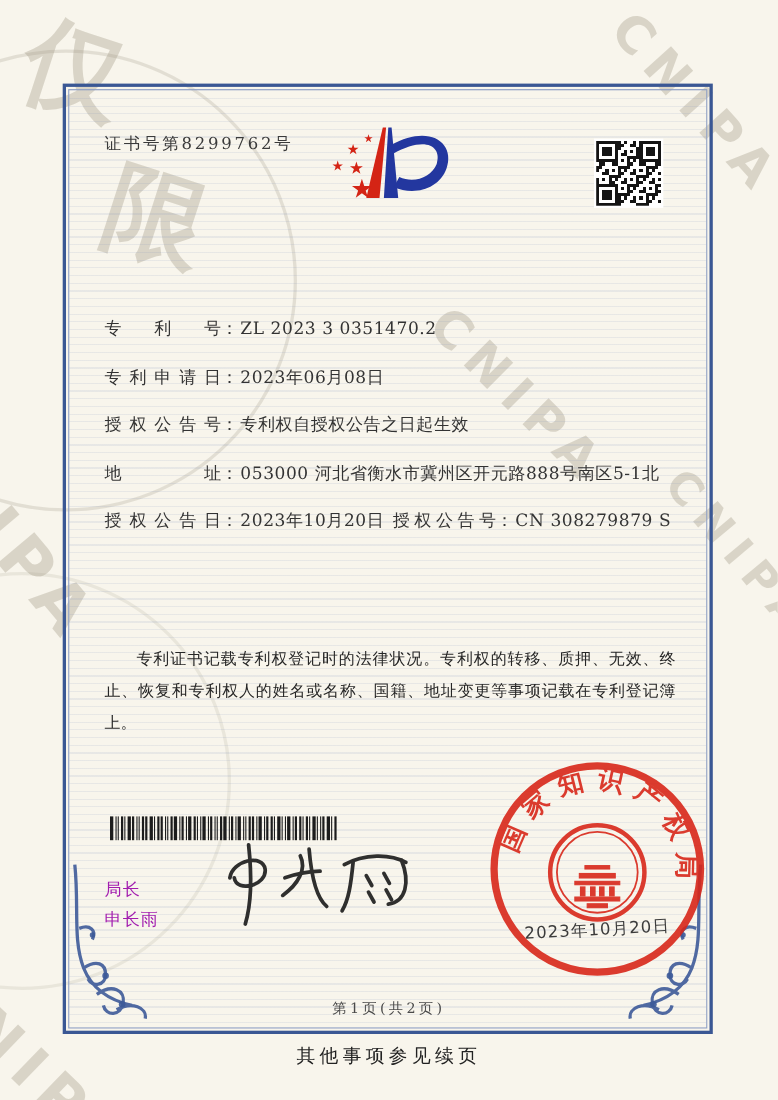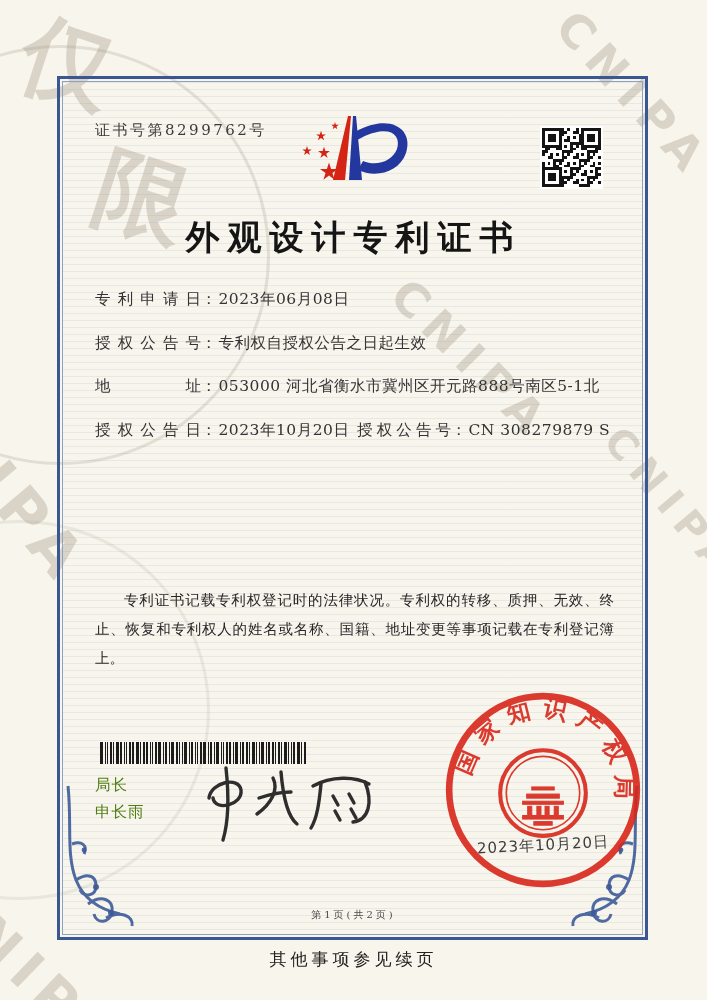--- a/index.html
+++ b/index.html
@@ -42,29 +42,29 @@
   .rows { position:absolute; left:95px; top:289px; width:520px; font-size:15.5px; color:#333; }
   .row { position:relative; height:43.5px; white-space:nowrap; }
   .lbl { display:inline-block; width:106px; text-align:justify; text-align-last:justify; letter-spacing:0; vertical-align:top; }
   .colon { display:inline-block; margin-right:2px; }
   .val { letter-spacing:0.5px; }
   .grant-no { position:absolute; left:262px; top:0; }
   .lbl2 { display:inline-block; width:94px; text-align:justify; text-align-last:justify; }
   .paras { position:absolute; left:95px; top:586px; width:519px; font-size:14.5px; line-height:29px; color:#262626; text-align:justify; }
   .paras p { text-indent:2em; }
   .barcode { position:absolute; left:100px; top:742px; width:288px; height:22px; overflow:hidden; white-space:nowrap; font-size:0; }
-  .officials { position:absolute; left:95px; top:772px; font-size:15.5px; line-height:27px; color:#4d7c0f; letter-spacing:1px; }
+  .officials { position:absolute; left:95px; top:796px; font-size:15.5px; line-height:27px; color:#a21caf; letter-spacing:1px; }
   .sig { position:absolute; left:193px; top:758px; width:195px; height:90px; }
   .seal { position:absolute; left:441px; top:688px; width:204px; height:204px; }
   .seal-date {
     position:absolute; left:441px; top:836px; width:204px; text-align:center;
     font-size:15px; color:#3c3c3c; letter-spacing:1px; transform:rotate(-3deg);
     font-family:"DejaVu Sans","Liberation Sans",sans-serif;
   }
-  .page-num { position:absolute; left:0; top:908px; width:100%; text-align:center; font-size:10px; letter-spacing:3px; color:#4a4a4a; }
+  .page-num { position:absolute; left:0; top:908px; width:100%; text-align:center; font-size:13px; letter-spacing:3px; color:#4a4a4a; }
   .cont-note { position:absolute; left:0; top:948px; width:100%; text-align:center; font-size:17px; letter-spacing:4px; color:#222; }
 </style>
 </head>
 <body>
 
 <div class="wm-circle" style="left:-150px;top:45px;width:420px;height:420px;border:3px solid rgba(130,120,98,0.18);"></div>
 <div class="wm-circle" style="left:-170px;top:520px;width:380px;height:380px;border:3px solid rgba(130,120,98,0.12);"></div>
 <span class="wm wm-cjk" style="left:22px;top:2px;transform:rotate(18deg);">仅</span>
 <span class="wm wm-cjk" style="left:96px;top:136px;transform:rotate(18deg);">限</span>
 <span class="wm wm-latin" style="left:585px;top:0px;transform:rotate(48deg);transform-origin:left top;">CNIPA</span>
@@ -359,23 +359,25 @@
           <rect x="6" y="20" width="1" height="1"></rect>
           <rect x="7" y="20" width="1" height="1"></rect>
           <rect x="13" y="20" width="1" height="1"></rect>
           <rect x="14" y="20" width="1" height="1"></rect>
           <rect x="15" y="20" width="1" height="1"></rect>
           <rect x="16" y="20" width="1" height="1"></rect>
         </g>
       </svg>
     </div>
 
-  <div class="title">外观设计专利证书</div>
 
   <div class="rows">
+    <div class="row">
+      <span class="lbl">专利号</span><span class="colon">：</span><span class="val">ZL 2023 3 0351470.2</span>
+    </div>
     <div class="row">
       <span class="lbl">专利申请日</span><span class="colon">：</span><span class="val">2023年06月08日</span>
     </div>
     <div class="row">
       <span class="lbl">授权公告号</span><span class="colon">：</span><span class="val">专利权自授权公告之日起生效</span>
     </div>
     <div class="row">
       <span class="lbl">地址</span><span class="colon">：</span><span class="val">053000 河北省衡水市冀州区开元路888号南区5-1北</span>
     </div>
     <div class="row">

